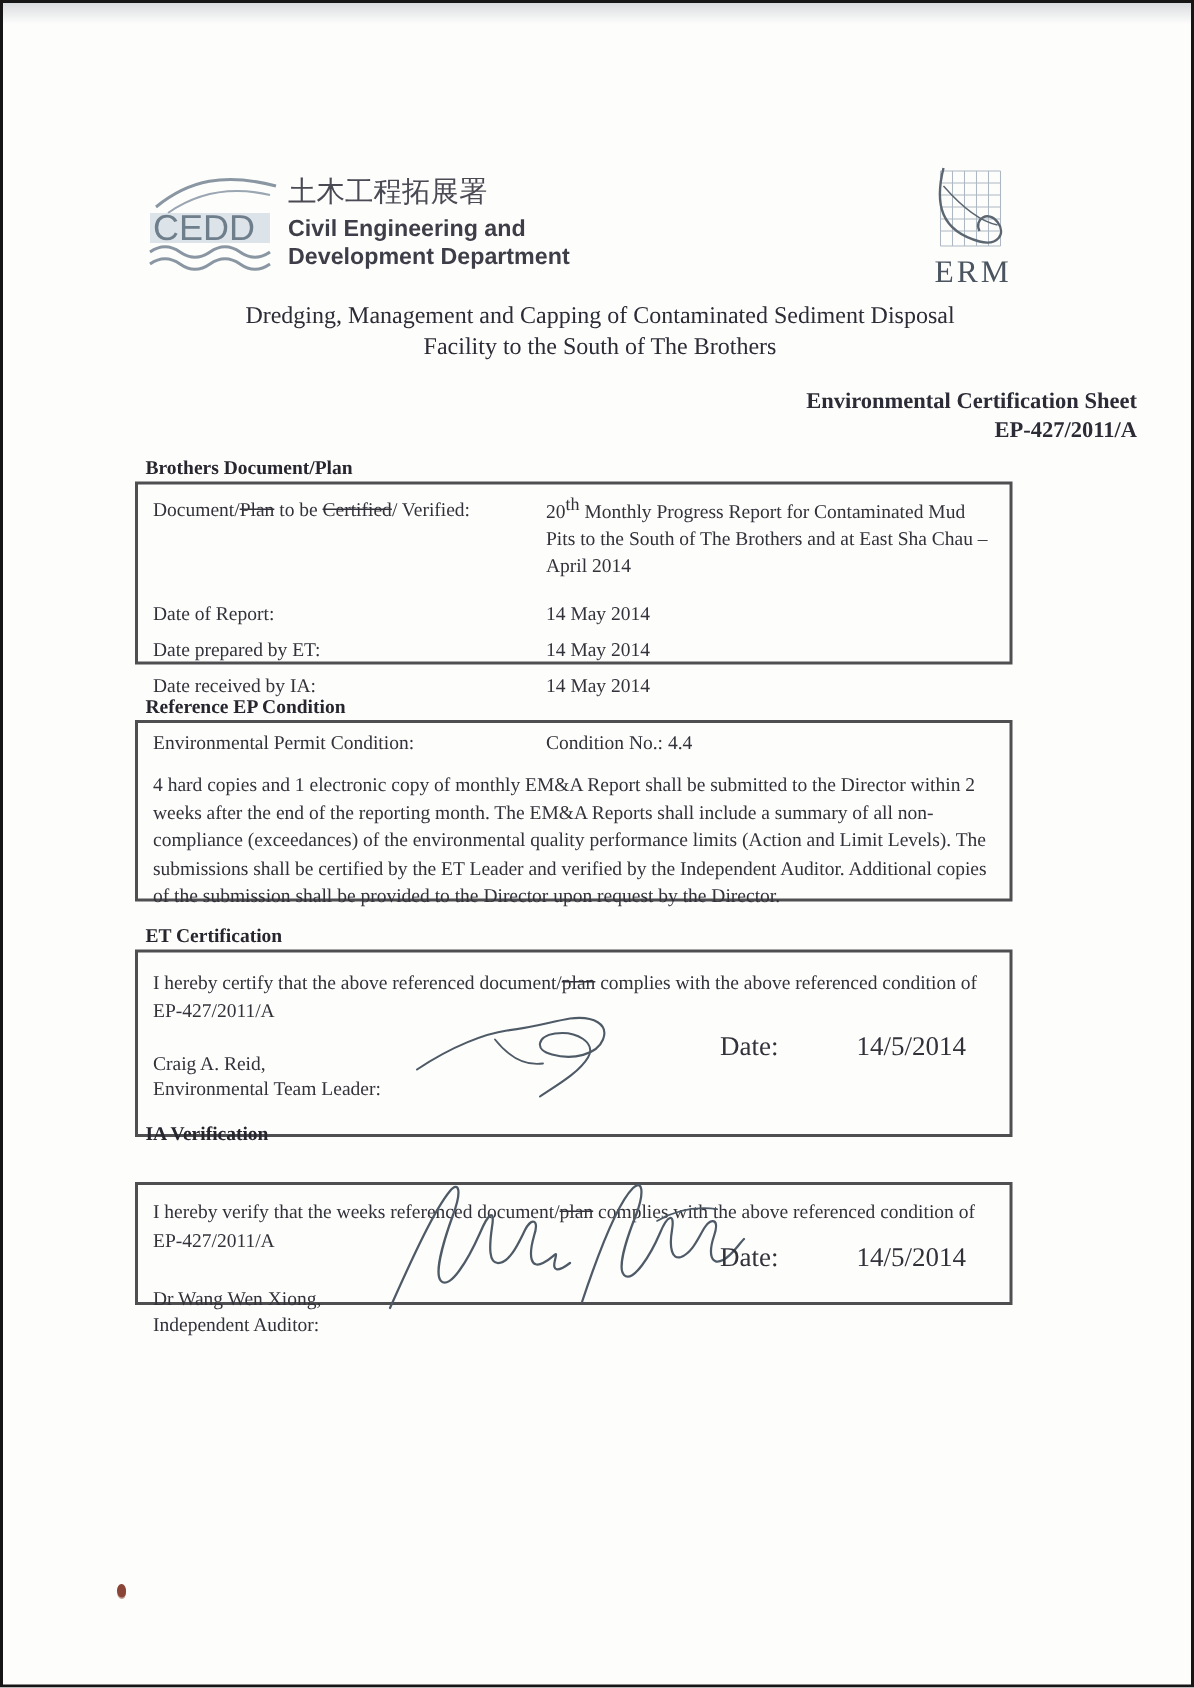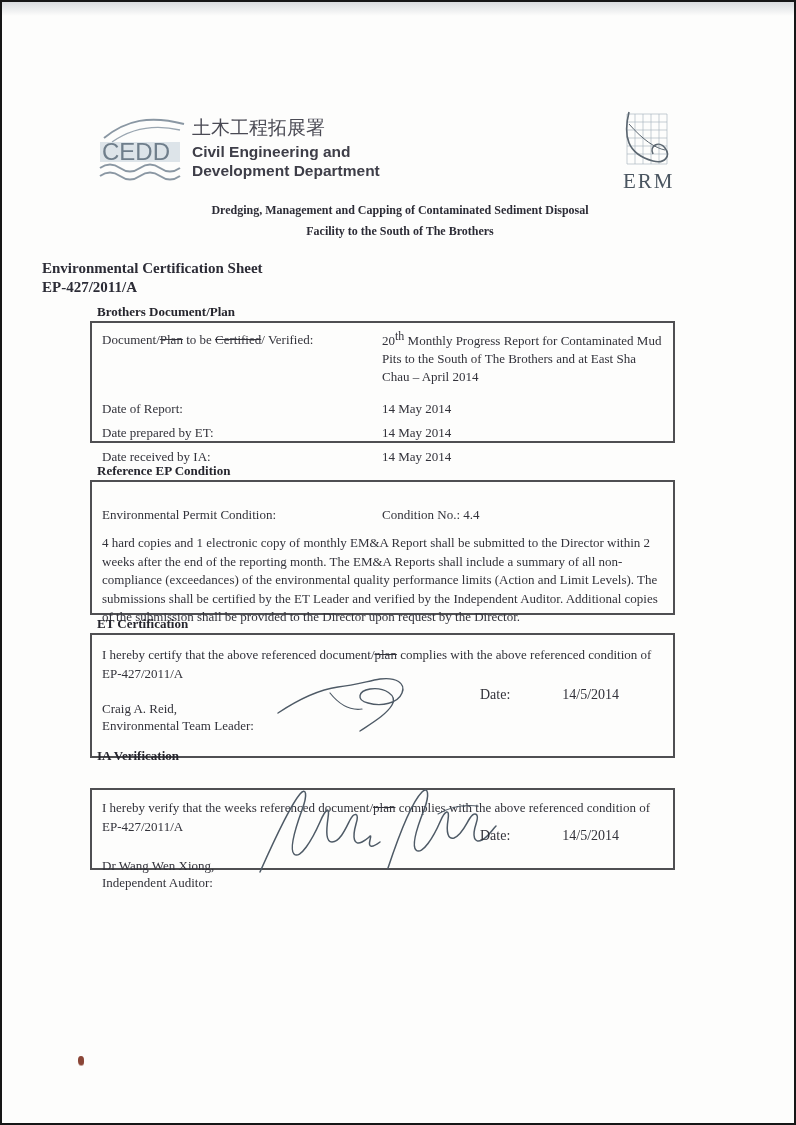--- a/index.html
+++ b/index.html
@@ -17,47 +17,47 @@
   .scan-top-band {
     position:absolute; top:0; left:0; right:0; height:14px;
     background:linear-gradient(to bottom, rgba(150,158,168,.35), rgba(150,158,168,0));
   }
   
   .cedd-logo { position:absolute; left:96px; top:110px; width:290px; height:78px; }
   .erm-logo  { position:absolute; left:603px; top:104px; width:96px; height:90px; }
   
   .doc-title {
     position:absolute; top:198px; left:40px; width:716px;
-    text-align:center; font-weight:bold; font-size:12px; line-height:21px;
+    text-align:center; font-weight:normal; font-size:16px; line-height:21px;
     color:#2c2c36;
   }
   .cert-title {
     position:absolute; top:257px; left:40px; width:716px;
-    text-align:left; font-weight:bold; font-size:15px; line-height:19px;
+    text-align:right; font-weight:bold; font-size:15px; line-height:19px;
     color:#2c2c36;
   }
   
   .section-heading {
     position:absolute; left:95px;
     font-weight:bold; font-size:13px; color:#26262e;
   }
   .box {
     position:absolute; left:88px; width:585px;
     border:2px solid #4f4f52;
     background:transparent;
     font-size:13px;
   }
-  .row { display:flex; align-items:flex-start;gap:18px; }
+  .row { display:flex; align-items:flex-start; }
   .row .lbl { width:262px; flex:none; }
   .row .val { flex:1; }
   .strike { text-decoration:line-through; }
   sup { font-size:12px; vertical-align:super; line-height:0; }
   .para { line-height:18.5px; font-size:13px; }
   .sig-name { line-height:17px; font-size:13px; }
-  .date-group { position:absolute; font-size:14px; }
+  .date-group { position:absolute; font-size:18px; }
   .date-group .dlabel { display:inline-block; }
   .date-group .dvalue { display:inline-block; margin-left:52px; }
   .sig-svg { position:absolute; pointer-events:none; }
   .speck {
     position:absolute; left:76px; top:1054px; width:6px; height:9px;
     background:#8a4536; border-radius:50% 50% 45% 55%;
     box-shadow:0 1px 0 rgba(138,69,54,.5);
   }
 </style>
 </head>
@@ -126,21 +126,21 @@
       <div class="lbl">Date prepared by  ET:</div>
       <div class="val">14 May 2014</div>
     </div>
     <div class="row" style="margin-top:8px;">
       <div class="lbl">Date received by IA:</div>
       <div class="val">14 May 2014</div>
     </div>
   </div>
 
   <div class="section-heading" style="top:461px;">Reference EP Condition</div>
-  <div class="box" style="top:478px; height:135px; padding:25px 10px;">
+  <div class="box" style="top:478px; height:121px; padding:5px 10px;">
     <div class="row">
       <div class="lbl">Environmental Permit Condition:</div>
       <div class="val">Condition No.:  4.4</div>
     </div>
     <div class="para" style="margin-top:11px;">4 hard copies and 1 electronic copy of monthly EM&amp;A Report shall be submitted to the Director within 2 weeks after the end of the reporting month. The EM&amp;A Reports shall include a summary of all non-compliance (exceedances) of the environmental quality performance limits (Action and Limit Levels). The submissions shall be certified by the ET Leader and verified by the Independent Auditor. Additional copies of the submission shall be provided to the Director upon request by the Director.</div>
   </div>
 
   <div class="section-heading" style="top:614px;">ET Certification</div>
   <div class="box" style="top:631px; height:125px; padding:11px 10px;">
     <div class="para"><span>I hereby certify that the above referenced document/</span><span class="strike">plan</span><span> complies with the above referenced condition of</span></div>

